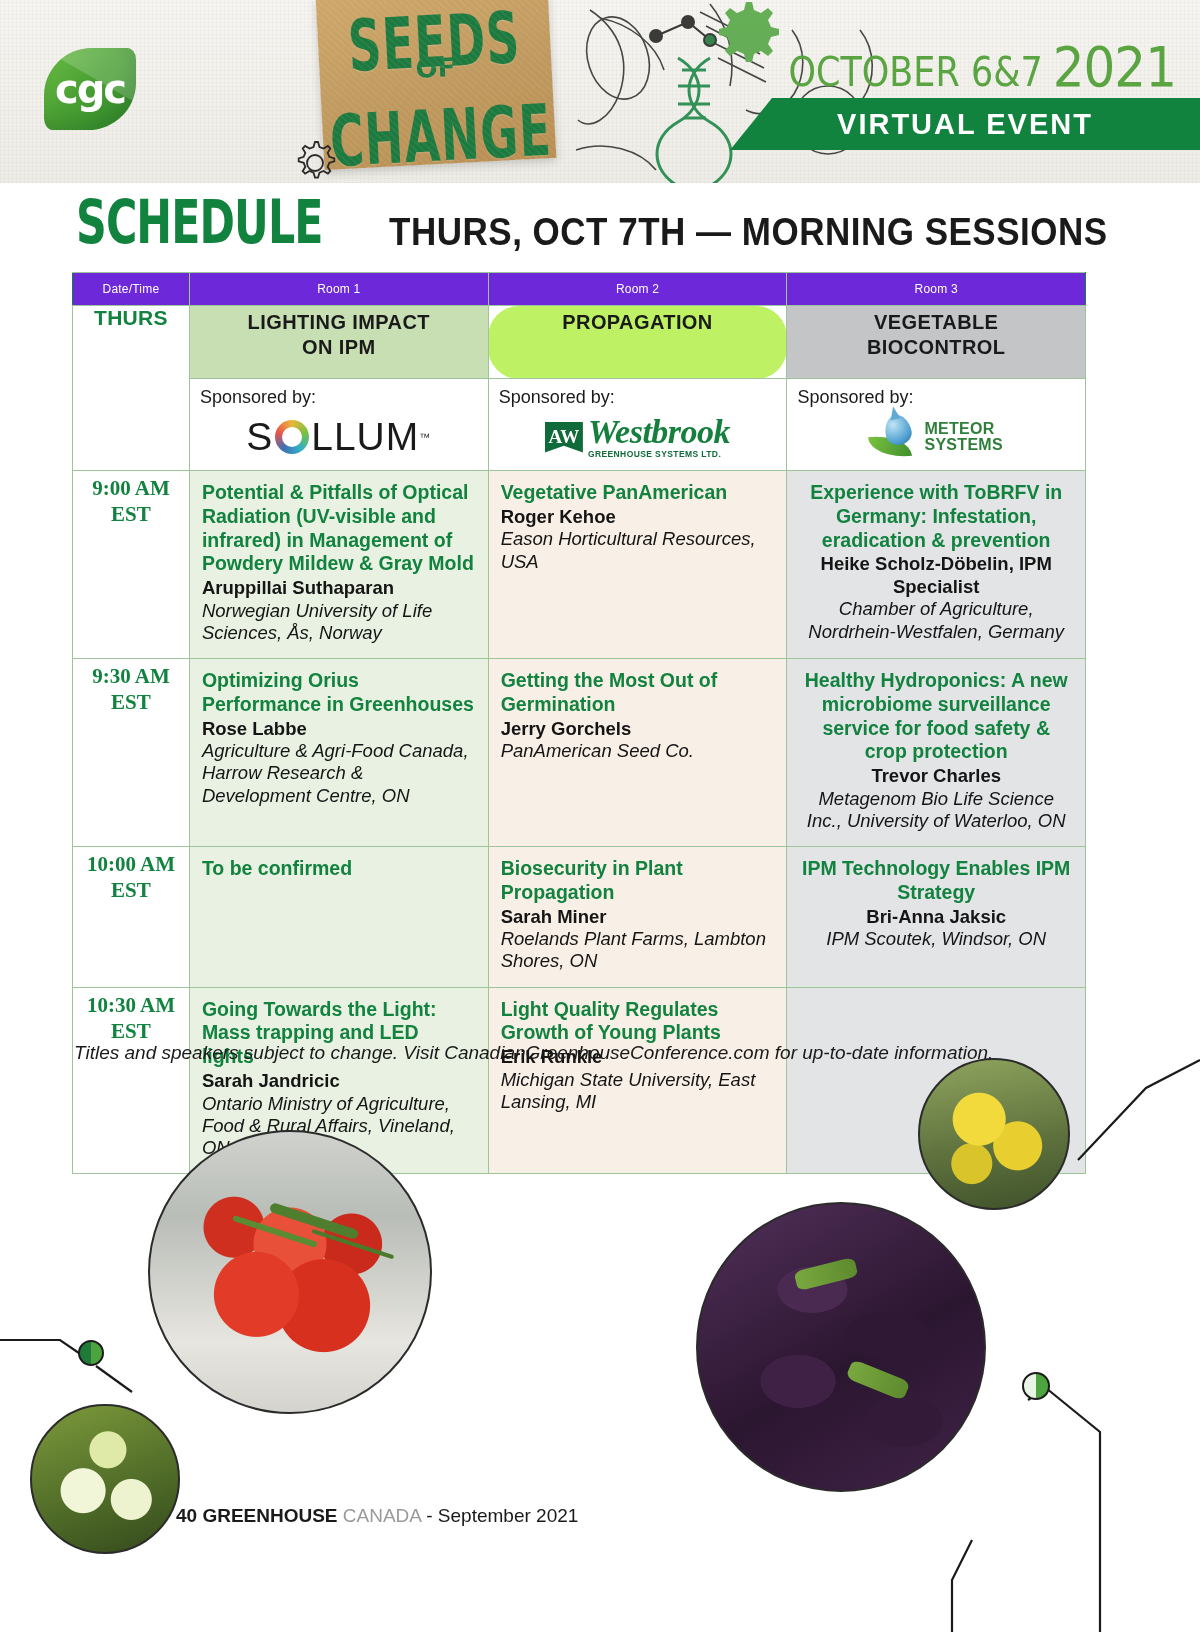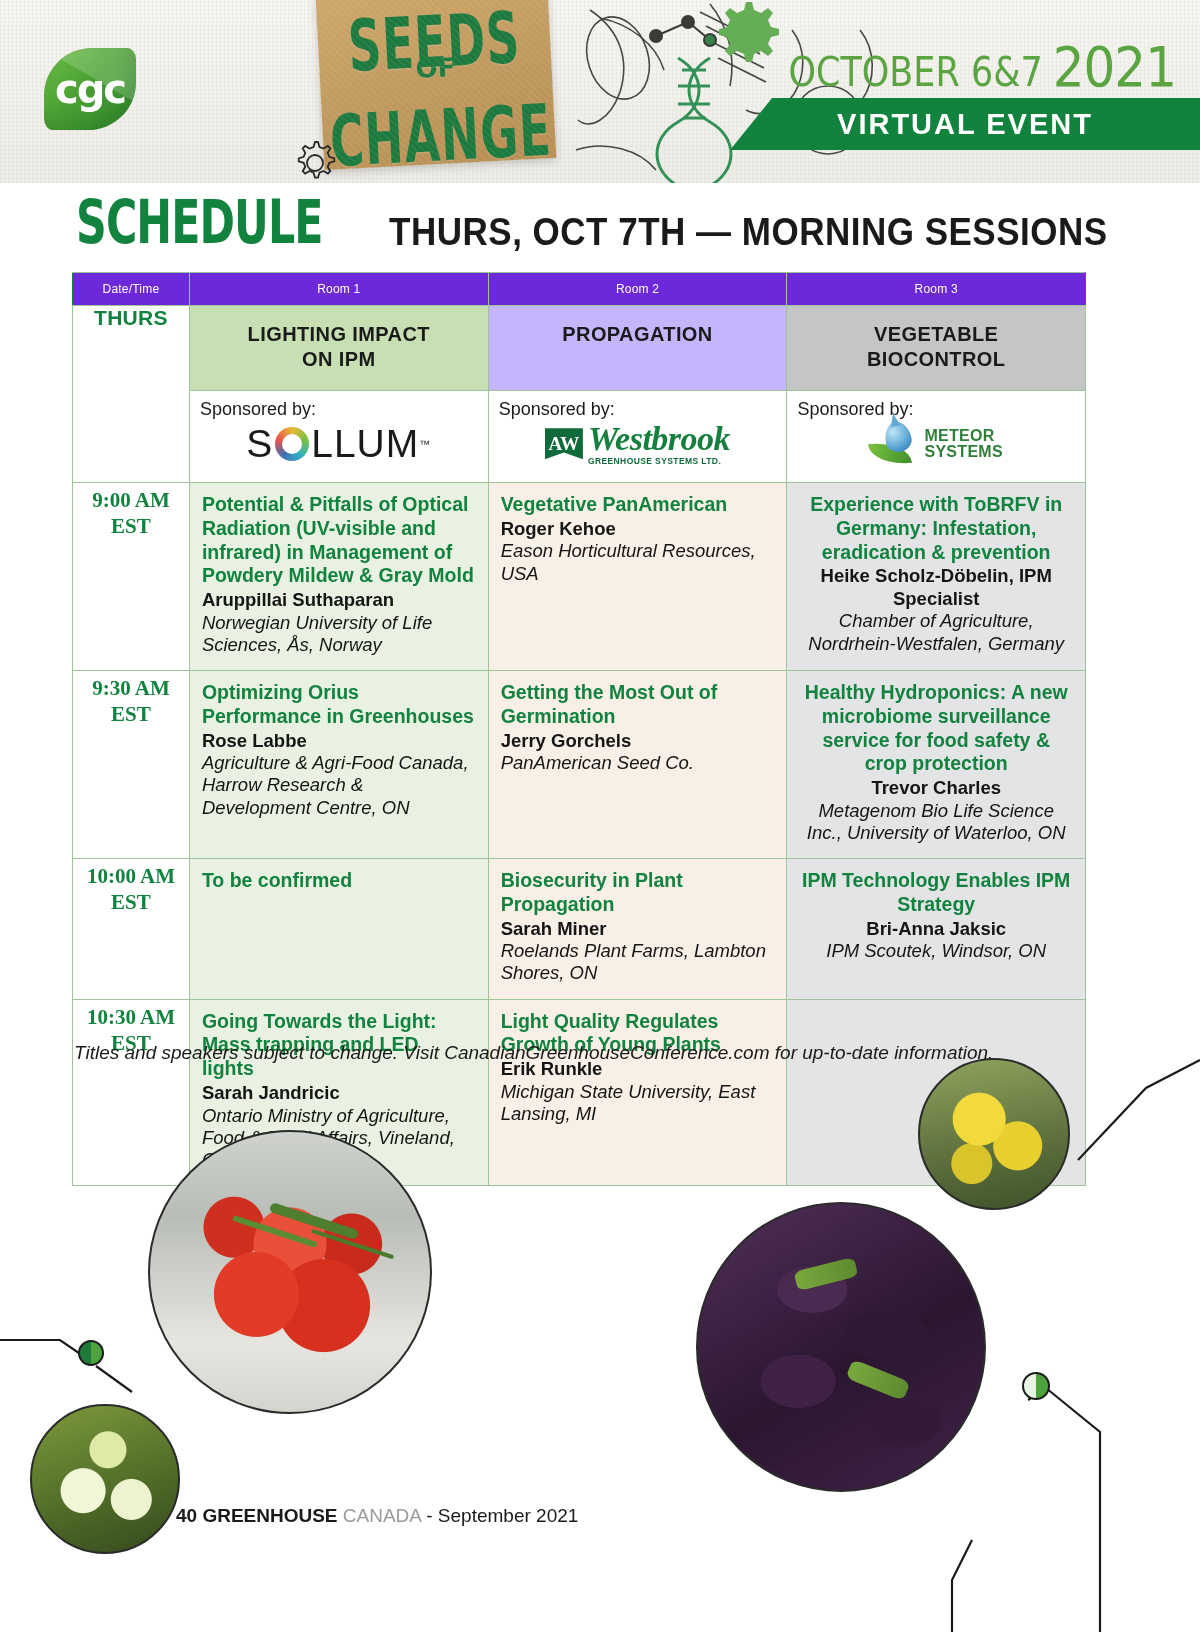--- a/index.html
+++ b/index.html
@@ -127,33 +127,33 @@
     border-right:1px solid #8fd0a4;
     letter-spacing:0.2px;
   }
   thead th:first-child { border-left:1px solid #12823f; }
   thead th:last-child { border-right:1px solid #12823f; }
 
   .track-cell {
     text-align:center; font-weight:700; font-size:20px;
     font-family:"Liberation Sans", sans-serif;
     color:#1a1a1a; letter-spacing:0.4px; line-height:1.25;
-    padding: 16px 6px 18px;
+    padding: 4px 6px 18px;
     height: 66px;
   }
   .trk-1 { background:#c7dfb3; }
-  .trk-2 { background:#c4b5fd; }
+  .trk-2 { background:#bef264;border-radius:31px; }
   .trk-3 { background:#c3c5c7; }
 
   .spon-cell { background:#ffffff; padding: 8px 10px 6px; height:90px; position:relative;}
   .spon-label {
     font-family:"Liberation Sans", sans-serif;
     font-size:18px; color:#1a1a1a;
   }
-  .spon-logo { display:flex; align-items:flex-start; justify-content:center; height:54px; margin-top:2px;}
+  .spon-logo { display:flex; align-items:center; justify-content:center; height:54px; margin-top:2px;}
 
   
   .sollum { display:flex; align-items:center; font-family:"Liberation Sans", sans-serif;
             font-size:39px; font-weight:400; color:#1a1a1a; letter-spacing:1px; }
   .sollum .o-ring {
     width: 34px; height:34px; border-radius:50%;
     background: conic-gradient(#e8b838, #7ac143, #33b0c4, #3f6fb5, #e8554d, #e8b838);
     display:inline-block; margin: 0 2px; position:relative;
   }
   .sollum .o-ring::after{ content:""; position:absolute; inset:7px; background:#fff; border-radius:50%; }

